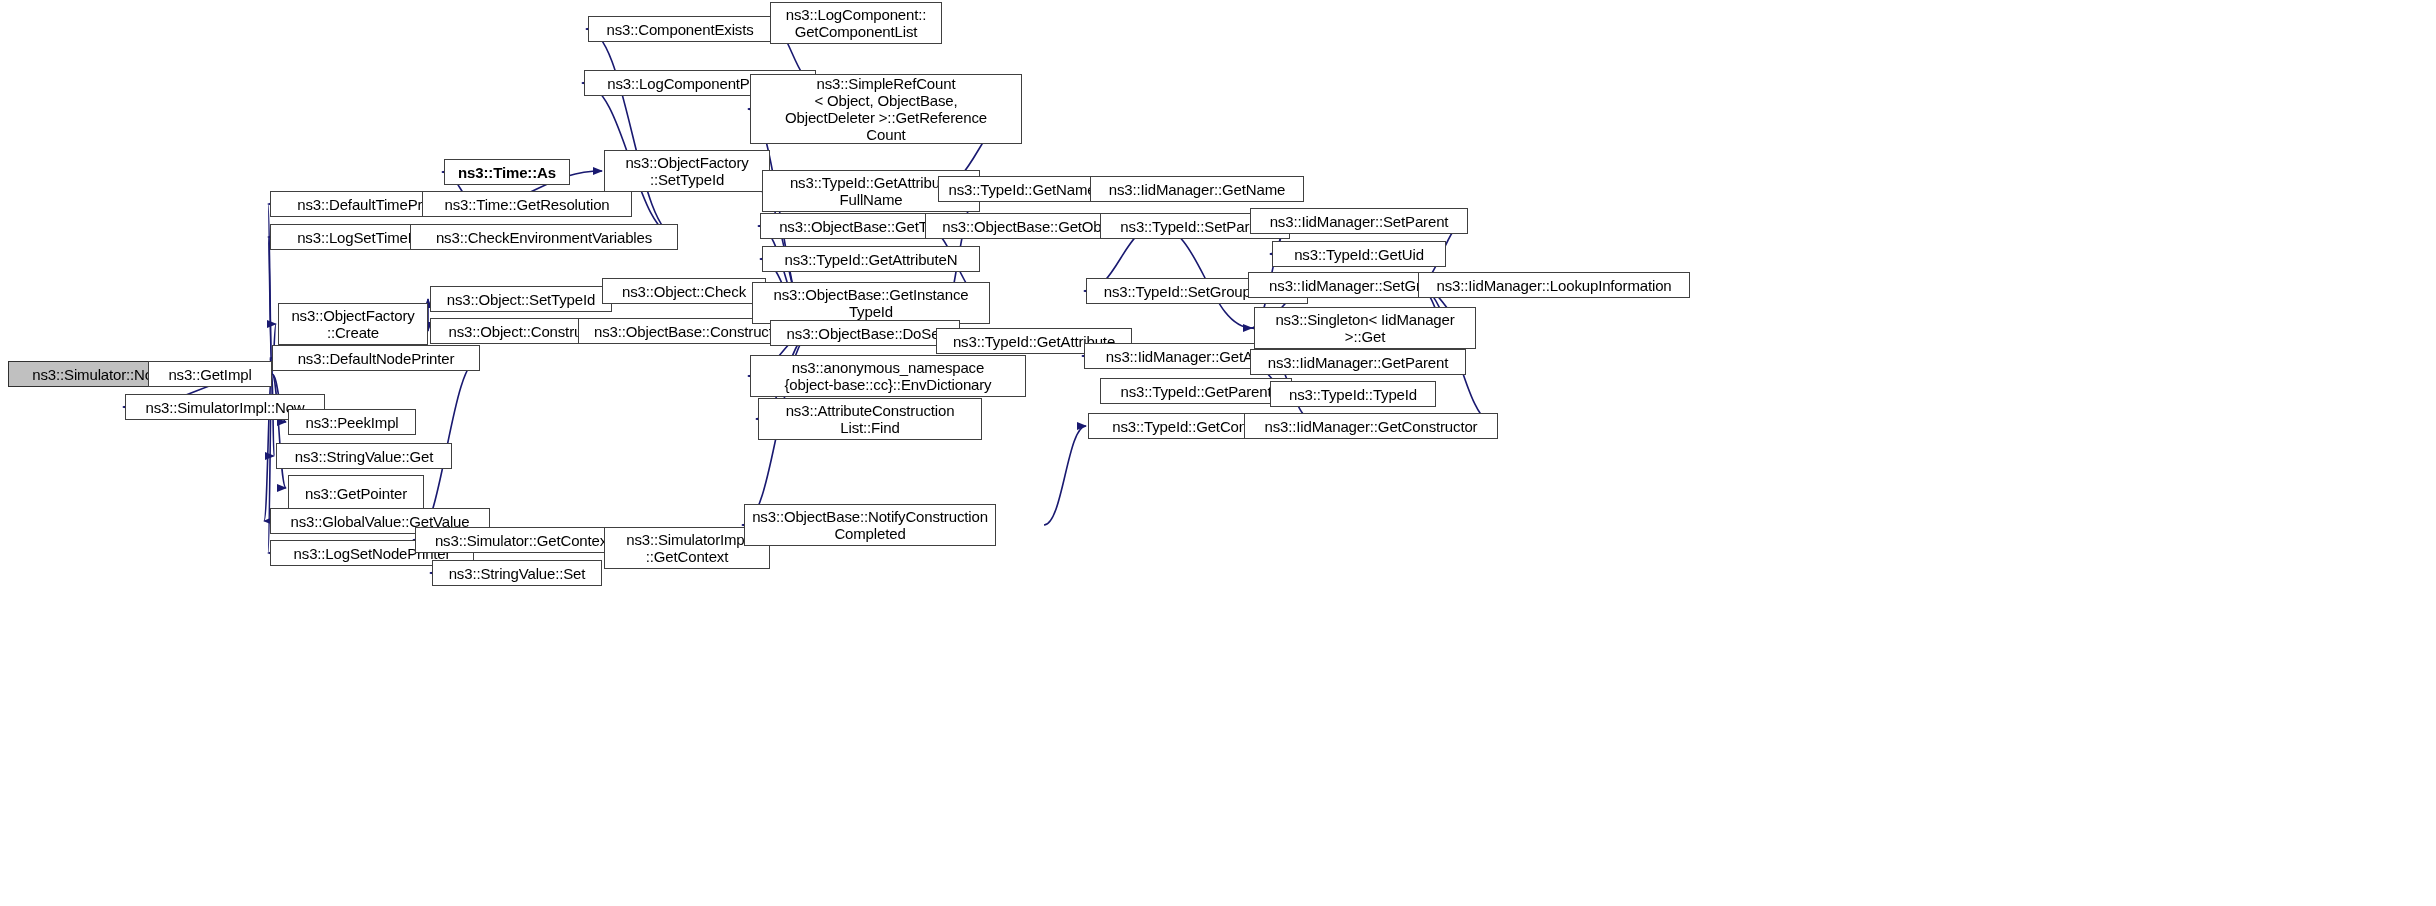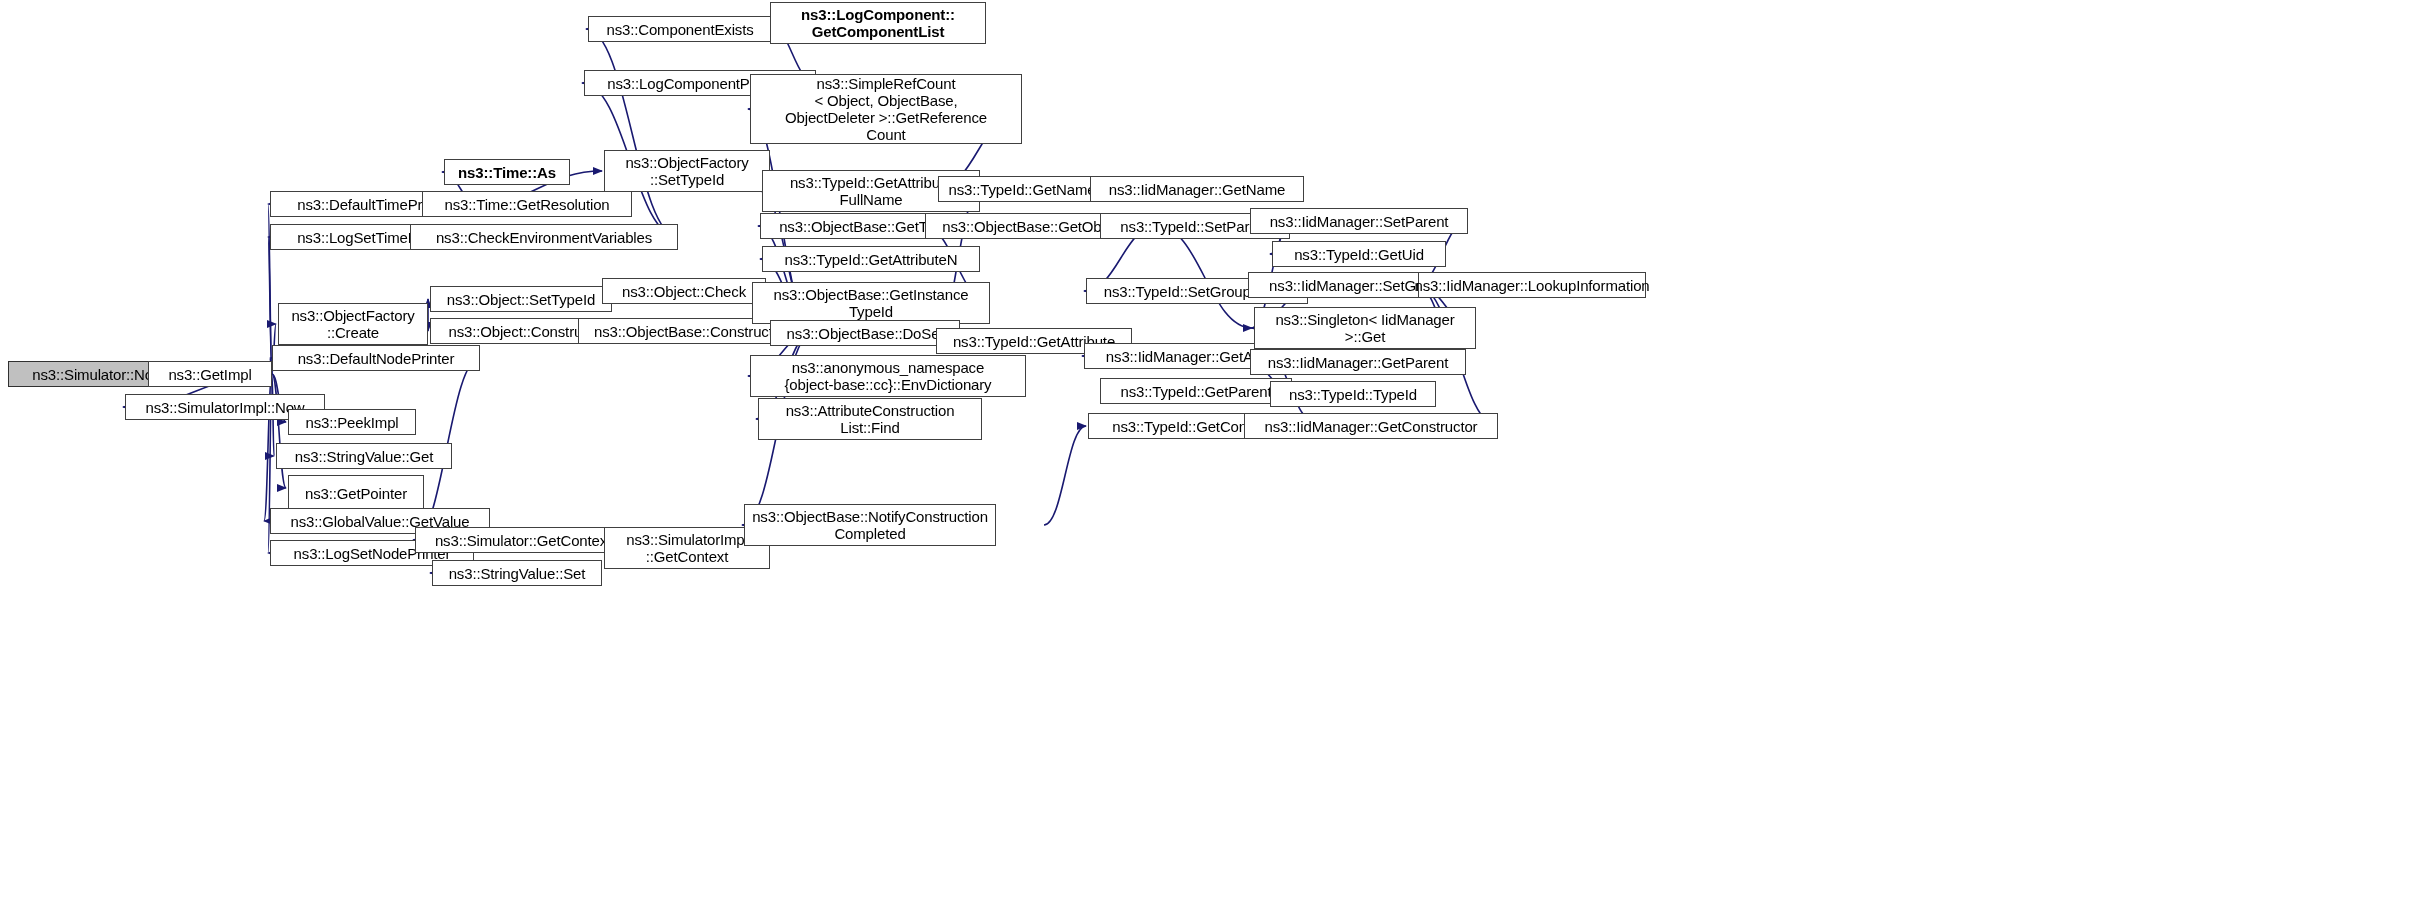--- a/index.html
+++ b/index.html
@@ -126,34 +126,34 @@
       <div class="node" style="left: 762px; top: 246px; width: 218px; height: 26px;">ns3::TypeId::GetAttributeN</div>
       <div class="node" style="left: 752px; top: 282px; width: 238px; height: 42px;">ns3::ObjectBase::GetInstance
 TypeId</div>
       <div class="node" style="left: 770px; top: 320px; width: 190px; height: 26px;">ns3::ObjectBase::DoSet</div>
       <div class="node" style="left: 750px; top: 355px; width: 276px; height: 42px;">ns3::anonymous_namespace
 {object-base::cc}::EnvDictionary</div>
       <div class="node" style="left: 758px; top: 398px; width: 224px; height: 42px;">ns3::AttributeConstruction
 List::Find</div>
       <div class="node" style="left: 744px; top: 504px; width: 252px; height: 42px;">ns3::ObjectBase::NotifyConstruction
 Completed</div>
-      <div class="node" style="left: 770px; top: 2px; width: 216px; height: 42px; font-weight: bold;">ns3::LogComponent::
+      <div class="node" style="left: 770px; top: 2px; width: 172px; height: 42px;">ns3::LogComponent::
 GetComponentList</div>
       <div class="node" style="left: 938px; top: 176px; width: 168px; height: 26px;">ns3::TypeId::GetName</div>
       <div class="node" style="left: 925px; top: 213px; width: 232px; height: 26px;">ns3::ObjectBase::GetObjectIid</div>
       <div class="node" style="left: 936px; top: 328px; width: 196px; height: 26px;">ns3::TypeId::GetAttribute</div>
       <div class="node" style="left: 1090px; top: 176px; width: 214px; height: 26px;">ns3::IidManager::GetName</div>
       <div class="node" style="left: 1100px; top: 213px; width: 190px; height: 26px;">ns3::TypeId::SetParent</div>
       <div class="node" style="left: 1086px; top: 278px; width: 222px; height: 26px;">ns3::TypeId::SetGroupName</div>
       <div class="node" style="left: 1084px; top: 343px; width: 246px; height: 26px;">ns3::IidManager::GetAttributeN</div>
       <div class="node" style="left: 1100px; top: 378px; width: 192px; height: 26px;">ns3::TypeId::GetParent</div>
       <div class="node" style="left: 1088px; top: 413px; width: 232px; height: 26px;">ns3::TypeId::GetConstructor</div>
       <div class="node" style="left: 1250px; top: 208px; width: 218px; height: 26px;">ns3::IidManager::SetParent</div>
       <div class="node" style="left: 1272px; top: 241px; width: 174px; height: 26px;">ns3::TypeId::GetUid</div>
       <div class="node" style="left: 1248px; top: 272px; width: 258px; height: 26px;">ns3::IidManager::SetGroupName</div>
       <div class="node" style="left: 1254px; top: 307px; width: 222px; height: 42px;">ns3::Singleton&lt; IidManager
 &gt;::Get</div>
       <div class="node" style="left: 1250px; top: 349px; width: 216px; height: 26px;">ns3::IidManager::GetParent</div>
       <div class="node" style="left: 1270px; top: 381px; width: 166px; height: 26px;">ns3::TypeId::TypeId</div>
       <div class="node" style="left: 1244px; top: 413px; width: 254px; height: 26px;">ns3::IidManager::GetConstructor</div>
-      <div class="node" style="left: 1418px; top: 272px; width: 228px; height: 26px;">ns3::IidManager::LookupInformation</div>
+      <div class="node" style="left: 1418px; top: 272px; width: 272px; height: 26px;">ns3::IidManager::LookupInformation</div>
     </div>
 </div>
 
 </body></html>

